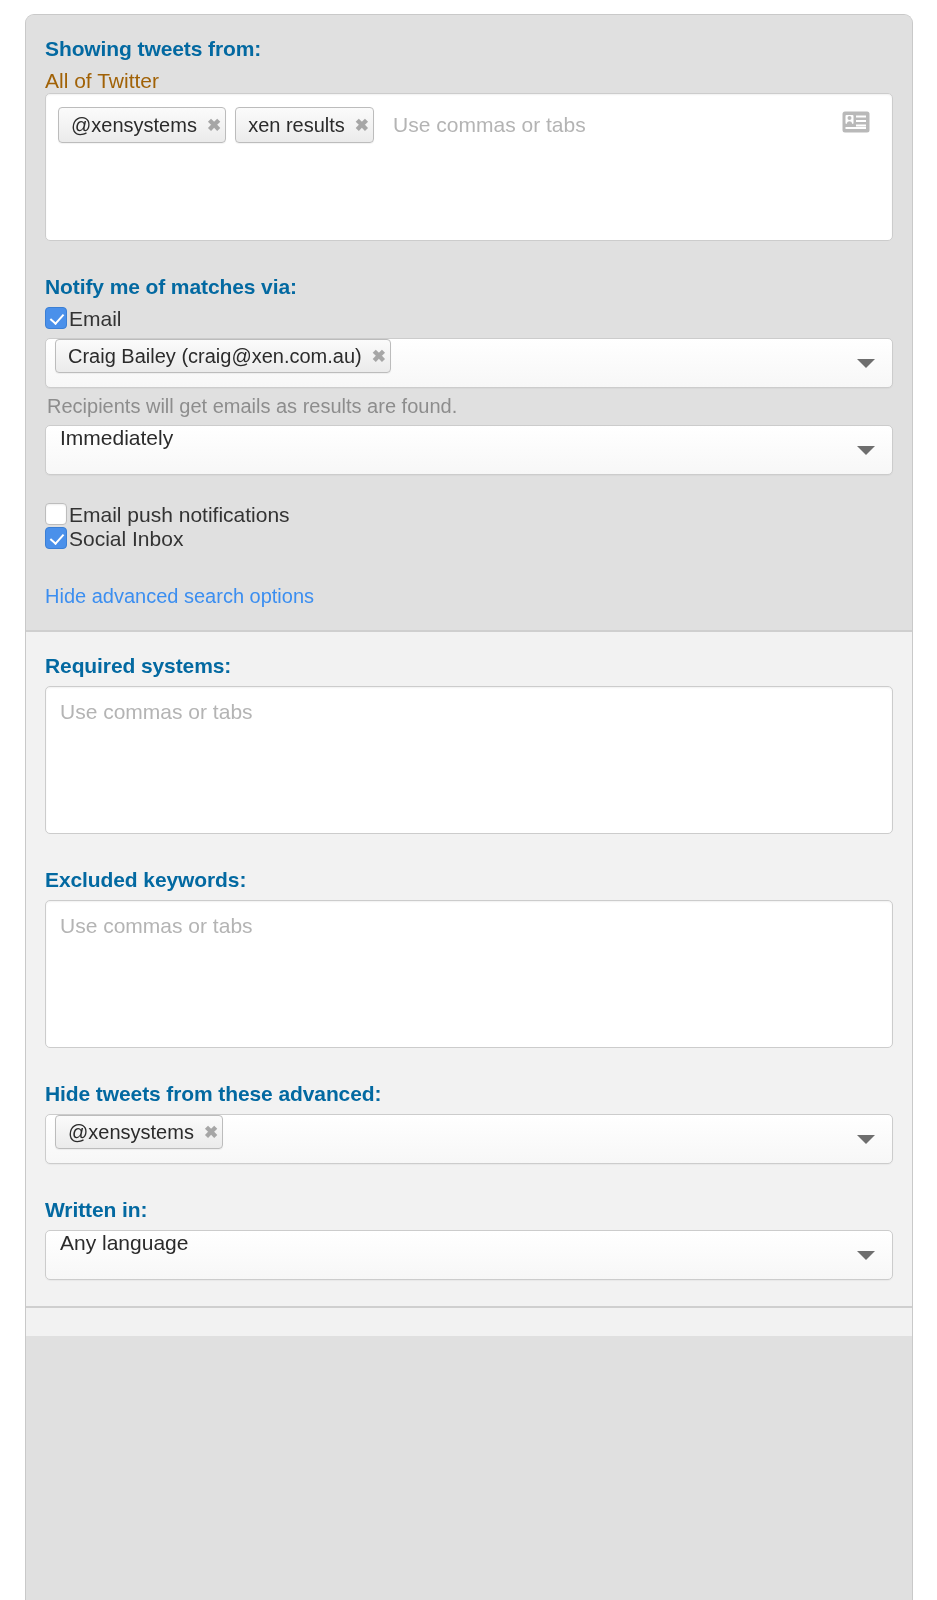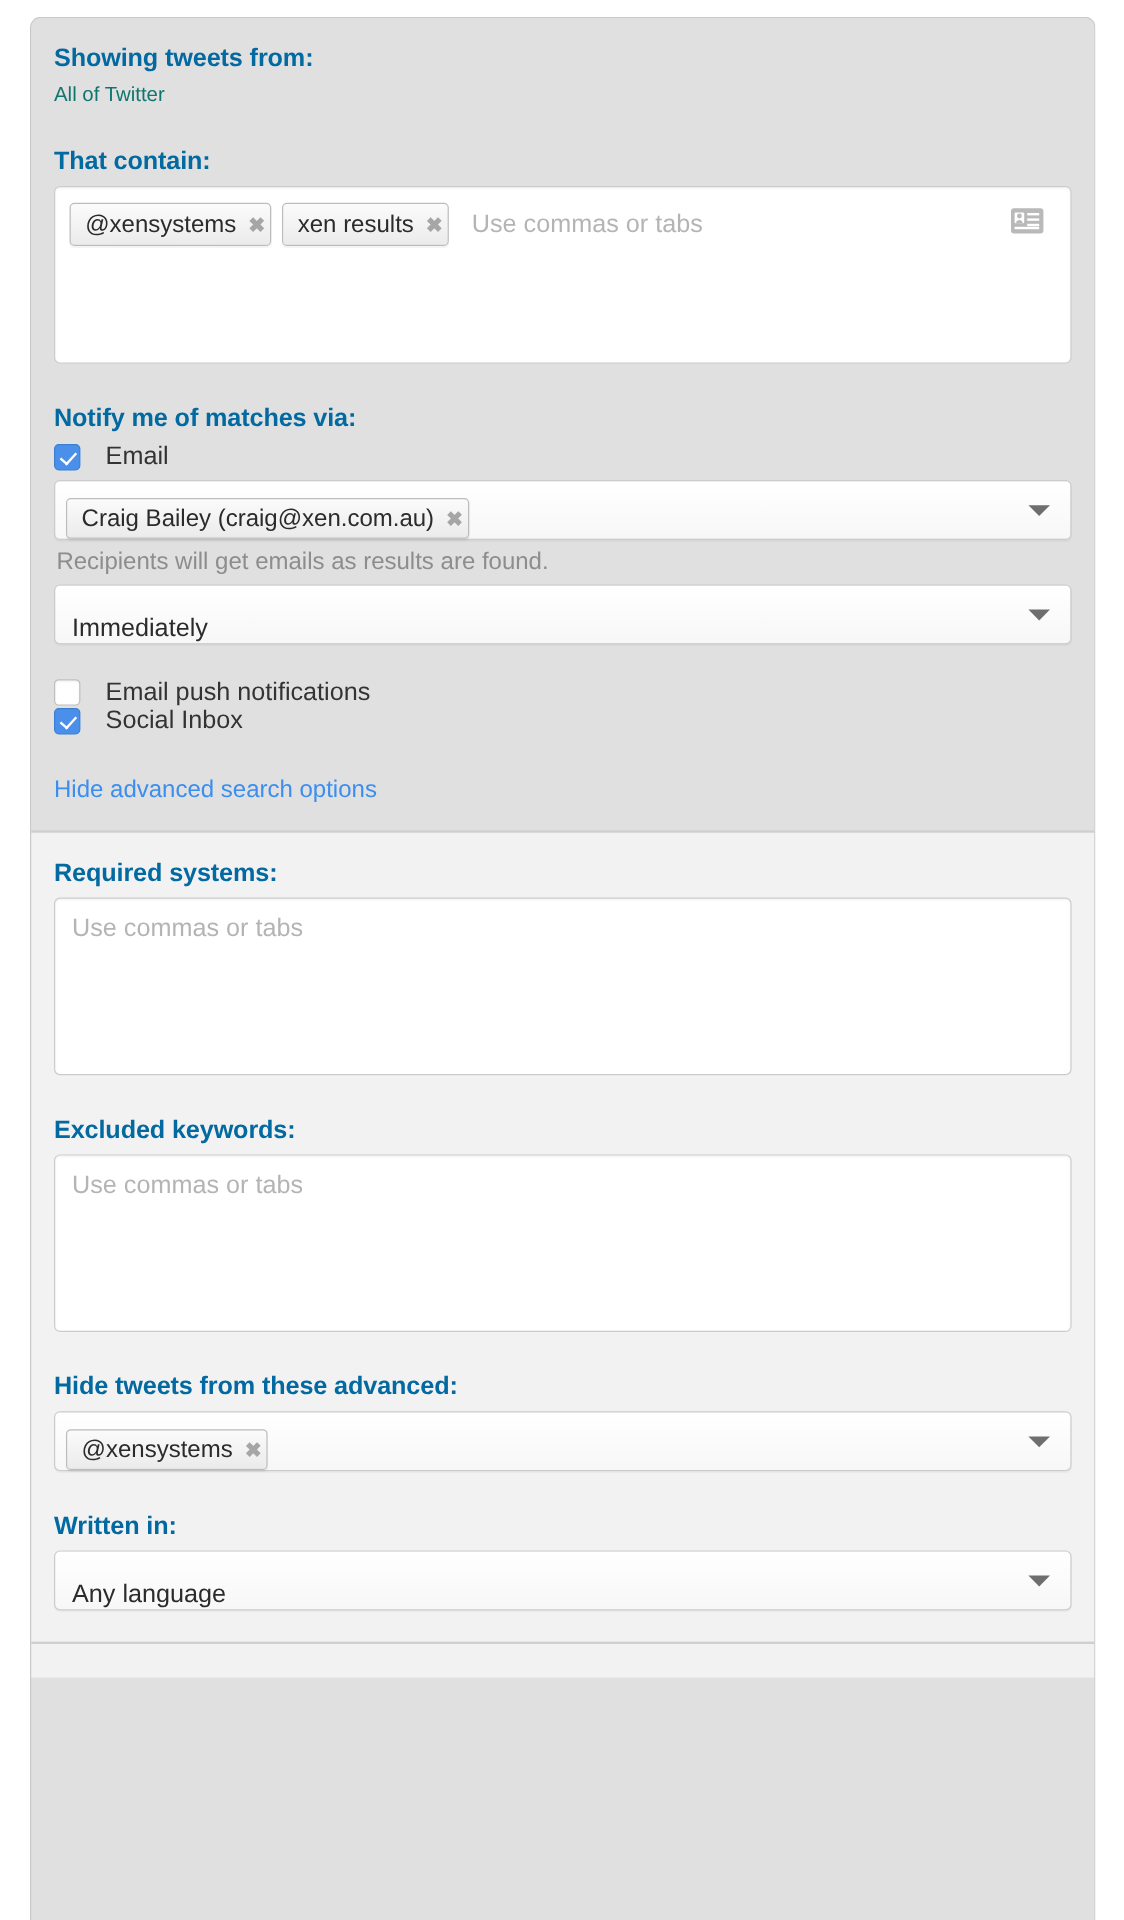--- a/index.html
+++ b/index.html
@@ -57,22 +57,22 @@
   .field-label {
     font-size: 21px;
     font-weight: bold;
     color: #0369a1;
     margin: 0 0 8px 0;
     letter-spacing: -0.1px;
   }
   .field-label.spaced { margin-top: 34px; }
 
   .static-value {
-    font-size: 17px;
-    color: #0f766e;
+    font-size: 21px;
+    color: #a16207;
     margin: 0;
   }
 
   .help-text {
     font-size: 20px;
     color: #8d8d8d;
     margin: 7px 0 0 2px;
   }
 
   .link-toggle {
@@ -137,22 +137,21 @@
     right: 22px;
     top: 17px;
     width: 28px;
     height: 22px;
     cursor: pointer;
   }
 
   
   .check-row {
     display: flex;
-    align-items: center;
-    gap: 21px;
+    gap: 2px;
     margin-top: 6px;
     cursor: pointer;
   }
   .check-row.tight { margin-top: 0; }
 
   .checkbox {
     width: 22px;
     height: 22px;
     border-radius: 4px;
     flex: 0 0 auto;
@@ -183,21 +182,21 @@
   }
 
   
   .select {
     position: relative;
     background: linear-gradient(to bottom, #ffffff 0%, #f7f7f7 100%);
     border: 1px solid #cccccc;
     border-radius: 5px;
     height: 50px;
     display: flex;
-    align-items: flex-end;
+    align-items: flex-start;
     padding: 0 40px 0 14px;
     font-size: 21px;
     color: #2b2b2b;
     box-shadow: 0 1px 1px rgba(0,0,0,0.04);
     cursor: pointer;
     margin-top: 7px;
   }
 
   .select.token-select { padding-left: 9px; }
 
@@ -232,21 +231,20 @@
 <body>
 
 <div class="page">
   <div class="panel">
 
     <div class="section-basic">
 
       <div class="field-label">Showing tweets from:</div>
       <div class="static-value">All of Twitter</div>
 
-      <div class="field-label spaced">That contain:</div>
 
       <div class="token-box">
         <span class="token">
           <span>@xensystems</span>
           <span class="token-x">✖</span>
         </span>
         <span class="token">
           <span>xen results</span>
           <span class="token-x">✖</span>
         </span>

